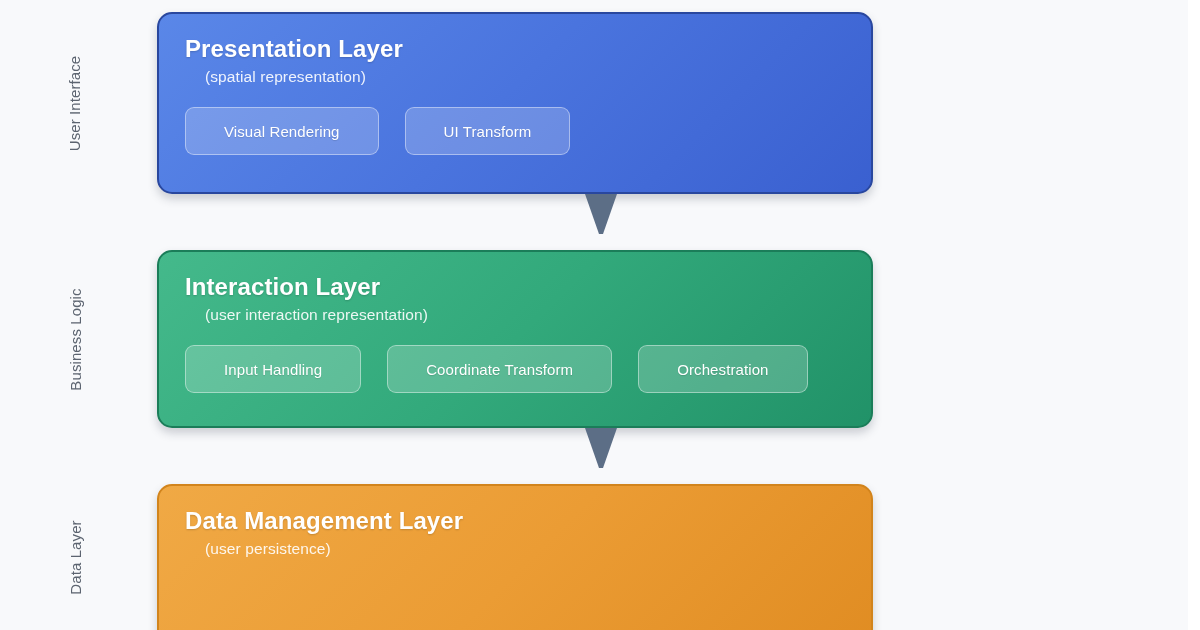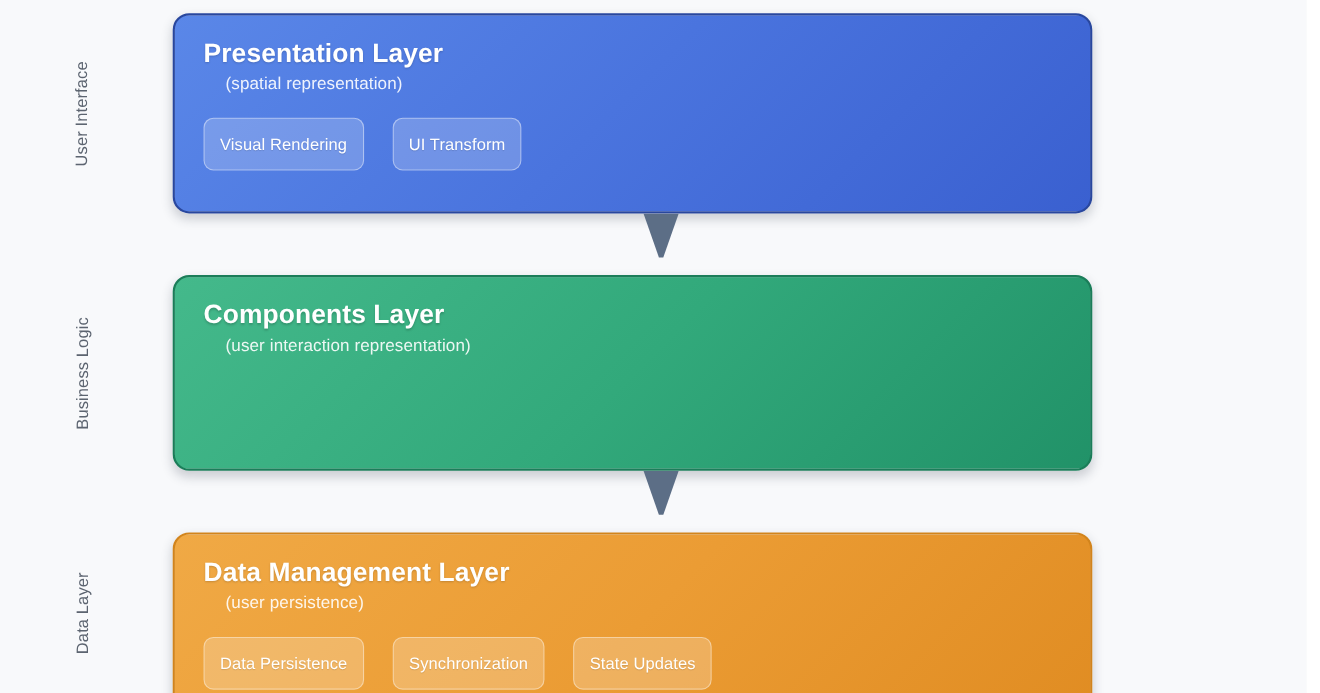--- a/index.html
+++ b/index.html
@@ -37,21 +37,21 @@
   }
   .band-label span {
     transform: rotate(-90deg);
     display: block;
   }
 
   
   .layer {
     position: absolute;
     left: 157px;
-    width: 836px;
+    width: 716px;
     border-radius: 15px;
     box-sizing: border-box;
     padding: 22px 26px 0 26px;
     box-shadow: 0 5px 10px rgba(40, 50, 70, 0.22);
   }
 
   .layer-title {
     font-size: 24px;
     font-weight: bold;
     color: #ffffff;
@@ -72,21 +72,21 @@
   .chip-row {
     display: flex;
     gap: 26px;
     margin-top: 21px;
   }
 
   .chip {
     border-radius: 9px;
     box-sizing: border-box;
     height: 48px;
-    padding: 0 14px;
+    padding: 0 38px;
     display: flex;
     align-items: center;
     justify-content: center;
     font-size: 15px;
     color: #ffffff;
     white-space: nowrap;
     letter-spacing: 0.1px;
     text-shadow: 0 1px 1px rgba(0, 0, 0, 0.13);
   }
 
@@ -168,35 +168,35 @@
     </div>
   </div>
 
   <div class="connector" style="top:194px;">
     <svg width="34" height="56" viewBox="0 0 34 56">
       <polygon points="1,0 33,0 19,40 15,40" fill="#5c6e86"></polygon>
     </svg>
   </div>
 
   <div class="layer" id="layer-interaction">
-    <div class="layer-title">Components Layer</div>
+    <div class="layer-title">Interaction Layer</div>
     <div class="layer-subtitle">(user interaction representation)</div>
+    <div class="chip-row">
+      <div class="chip">Input Handling</div>
+      <div class="chip">Coordinate Transform</div>
+      <div class="chip">Orchestration</div>
+    </div>
   </div>
 
   <div class="connector" style="top:428px;">
     <svg width="34" height="56" viewBox="0 0 34 56">
       <polygon points="1,0 33,0 19,40 15,40" fill="#5c6e86"></polygon>
     </svg>
   </div>
 
   <div class="layer" id="layer-state">
     <div class="layer-title">Data Management Layer</div>
     <div class="layer-subtitle">(user persistence)</div>
-    <div class="chip-row">
-      <div class="chip">Data Persistence</div>
-      <div class="chip">Synchronization</div>
-      <div class="chip">State Updates</div>
-    </div>
   </div>
 
 </div>
 
 <div id="right-gutter"></div>
 
 </body></html>

